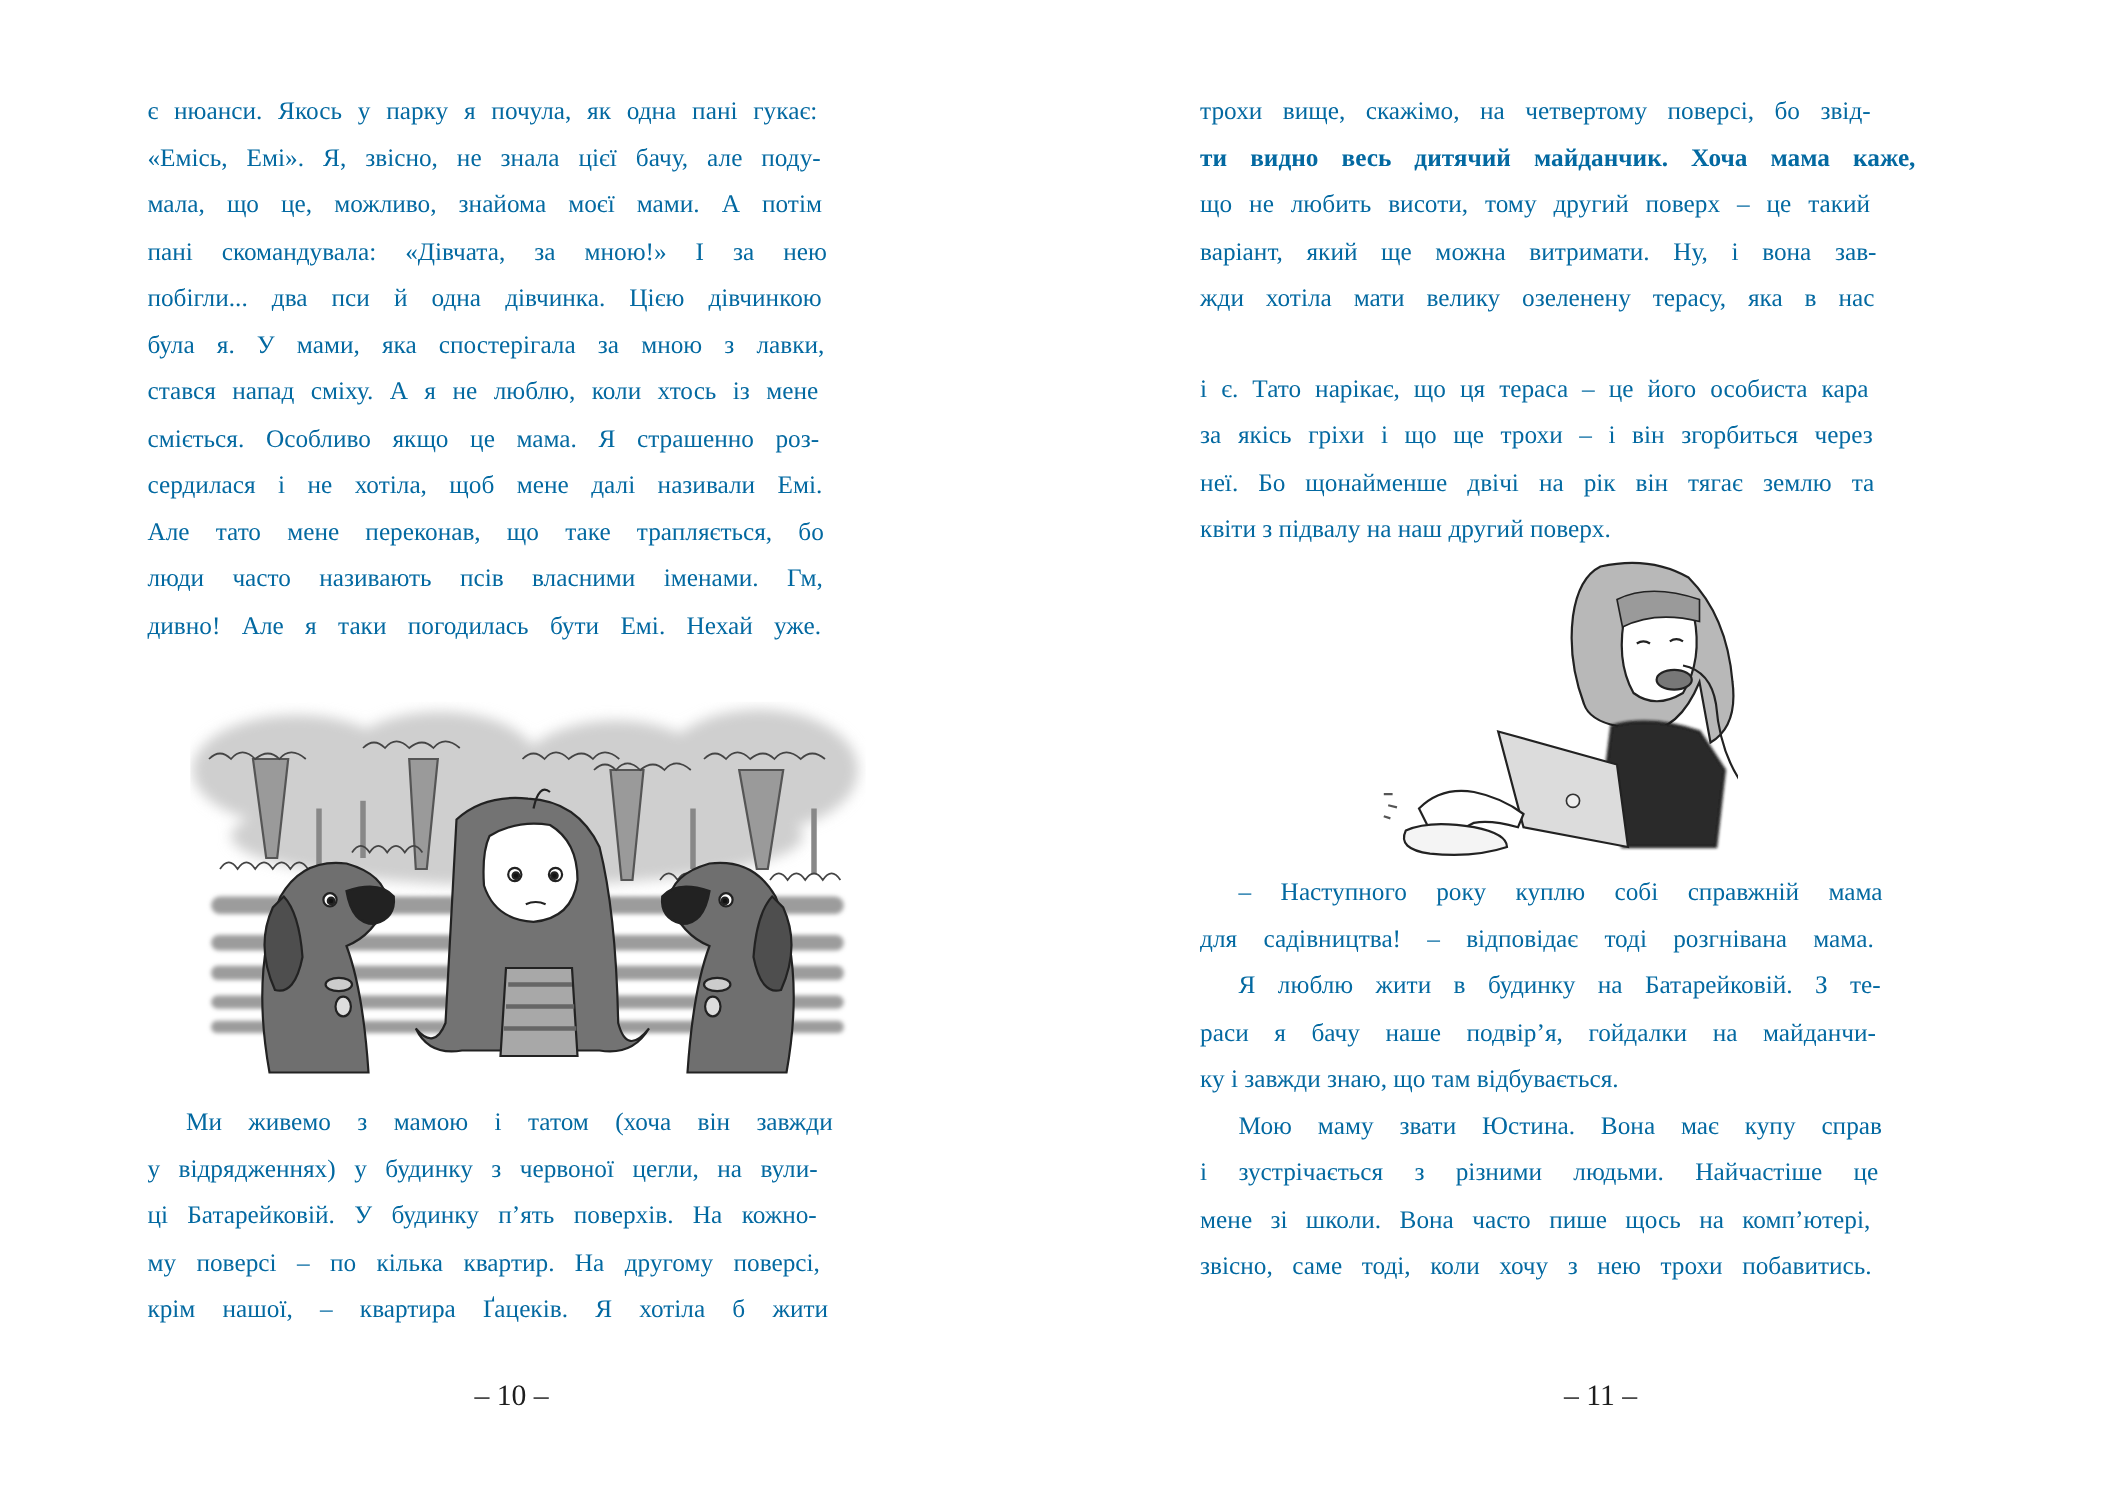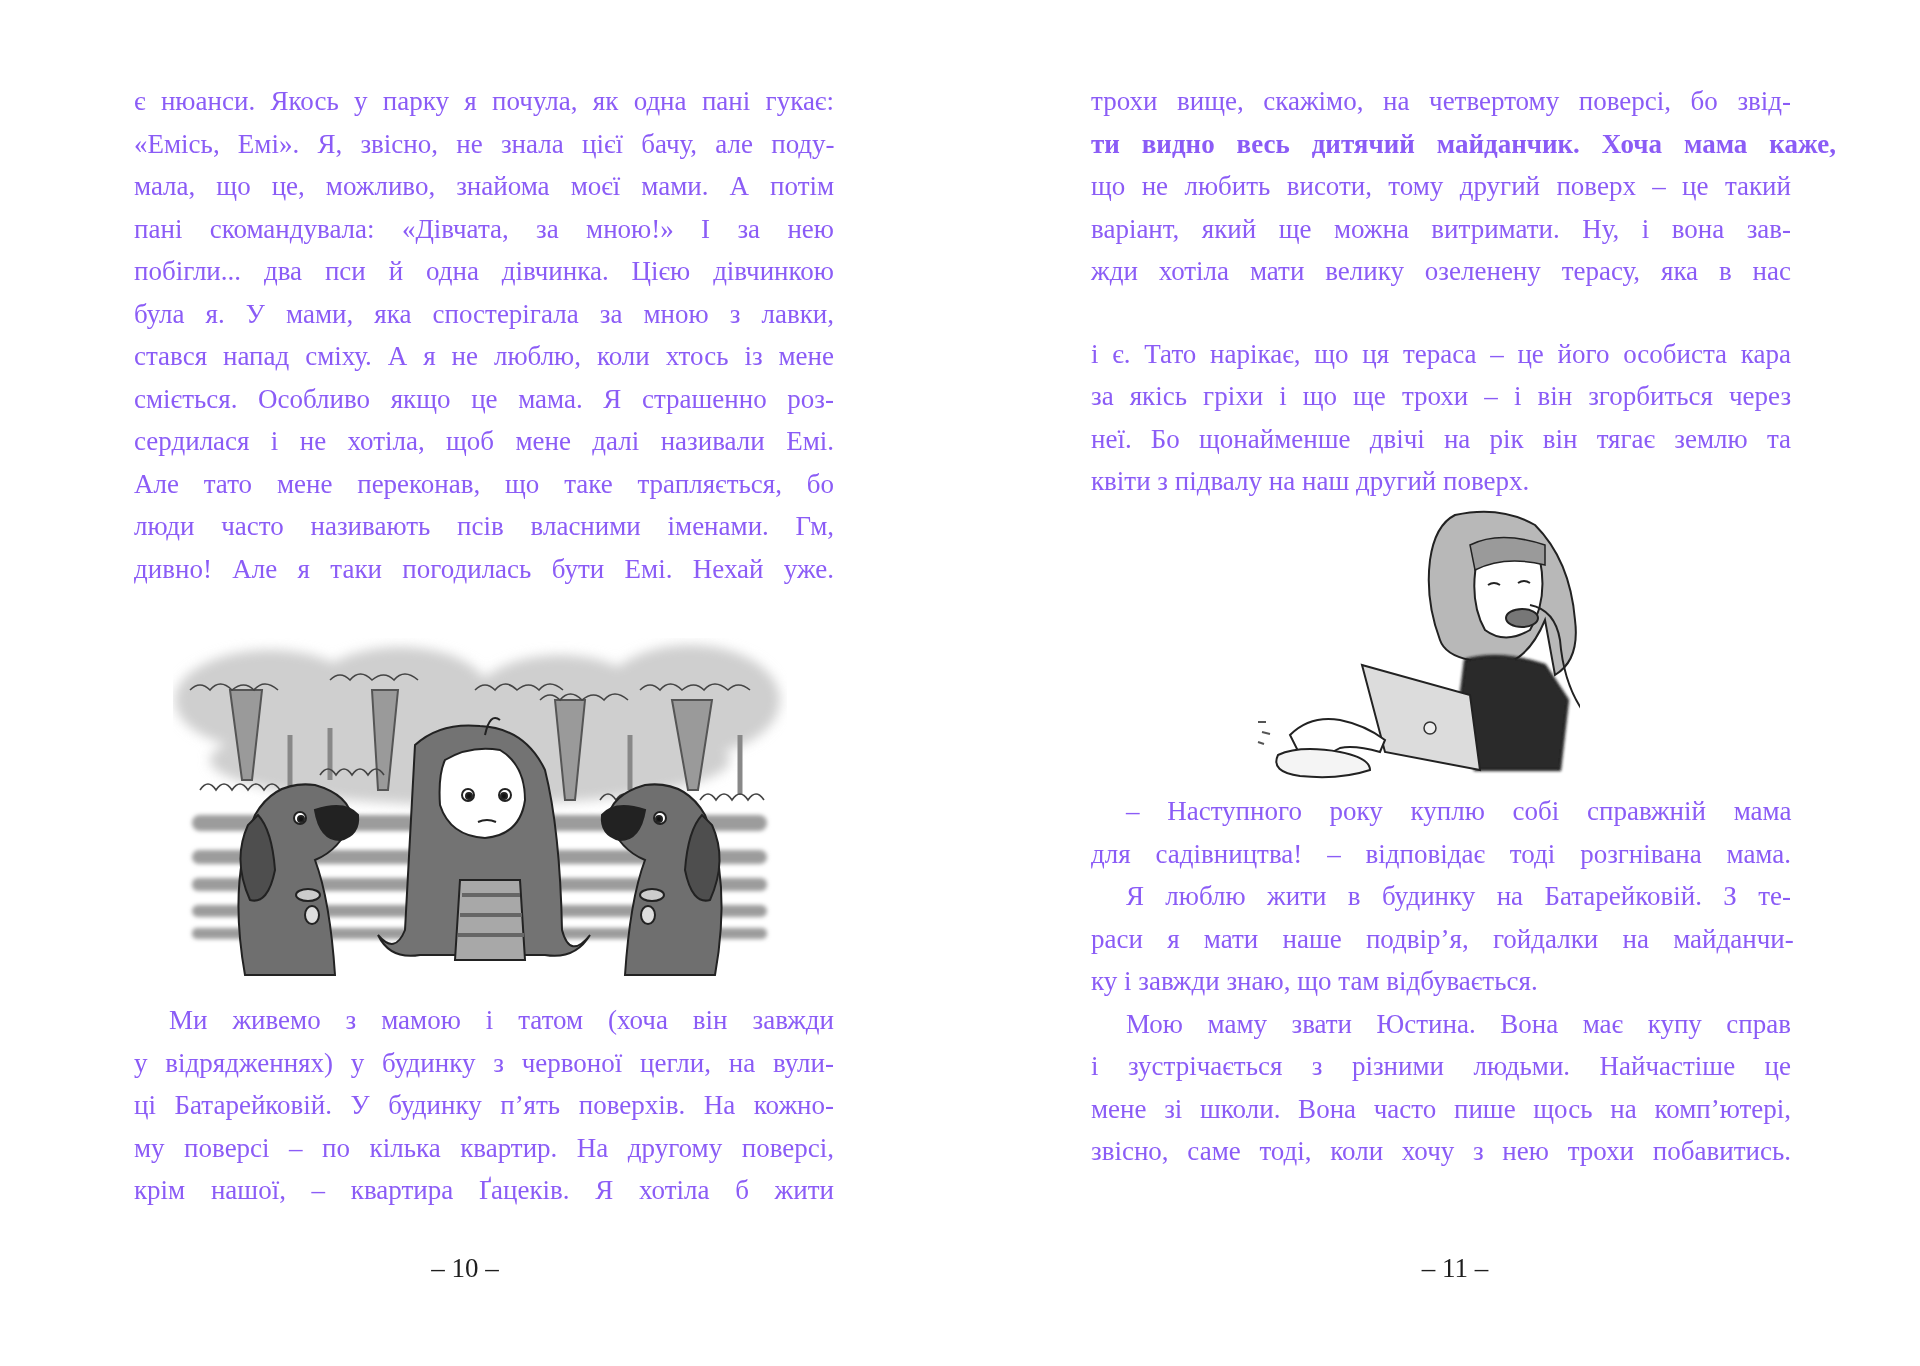--- a/index.html
+++ b/index.html
@@ -5,21 +5,21 @@
   html, body { margin: 0; padding: 0; background: #ffffff; }
   body { width: 1920px; height: 1366px; position: relative; overflow: hidden; }
   .spread { position: absolute; inset: 0; background: #ffffff; }
   .page { position: absolute; top: 0; height: 1366px; width: 960px; }
   .page.left { left: 0; }
   .page.right { left: 960px; }
   .block { position: absolute; width: 700px; }
   .line {
     display: block; height: 42.5px; line-height: 42.5px;
     font-family: "Liberation Serif", "DejaVu Serif", serif;
-    font-size: 27px; color: #8b5cf6; white-space: nowrap;
+    font-size: 23px; color: #0369a1; white-space: nowrap;
     transform-origin: 0 50%;
   }
   .line.indent { padding-left: 35px; }
   .folio {
     position: absolute; top: 1250px; width: 120px; text-align: center;
     font-family: "Liberation Serif", "DejaVu Serif", serif; font-size: 27px;
     color: #1e1e1e; line-height: 36px;
   }
   .illus { position: absolute; }
   .illus svg { display: block; width: 100%; height: 100%; }
@@ -194,21 +194,21 @@
           <line x1="1262" y1="732" x2="1270" y2="734"></line>
           <line x1="1258" y1="742" x2="1264" y2="744"></line>
         </g>
       </svg>
     </div>
 
     <div class="block" style="left:131px; top:790px;">
       <span class="line indent j" style="word-spacing: 20.95px;"><span style="white-space: nowrap; font: inherit;">– Наступного року куплю собі справжній мама</span></span>
       <span class="line j" style="word-spacing: 18.11px;"><span style="white-space: nowrap; font: inherit;">для садівництва! – відповідає тоді розгнівана мама.</span></span>
       <span class="line indent j" style="word-spacing: 14.61px;"><span style="white-space: nowrap; font: inherit;">Я люблю жити в будинку на Батарейковій. З те-</span></span>
-      <span class="line j" style="word-spacing: 17.48px;"><span style="white-space: nowrap; font: inherit;">раси я мати наше подвір’я, гойдалки на майданчи-</span></span>
+      <span class="line j" style="word-spacing: 17.48px;"><span style="white-space: nowrap; font: inherit;">раси я бачу наше подвір’я, гойдалки на майданчи-</span></span>
       <span class="line"><span style="white-space: nowrap; font: inherit;">ку і завжди знаю, що там відбувається.</span></span>
       <span class="line indent j" style="word-spacing: 17.75px;"><span style="white-space: nowrap; font: inherit;">Мою маму звати Юстина. Вона має купу справ</span></span>
       <span class="line j" style="word-spacing: 22.71px;"><span style="white-space: nowrap; font: inherit;">і зустрічається з різними людьми. Найчастіше це</span></span>
       <span class="line j" style="word-spacing: 10.95px;"><span style="white-space: nowrap; font: inherit;">мене зі школи. Вона часто пише щось на комп’ютері,</span></span>
       <span class="line j" style="word-spacing: 11.98px;"><span style="white-space: nowrap; font: inherit;">звісно, саме тоді, коли хочу з нею трохи побавитись.</span></span>
     </div>
 
     <div class="folio" style="left:435px;">– 11 –</div>
   </div>
 </div>

